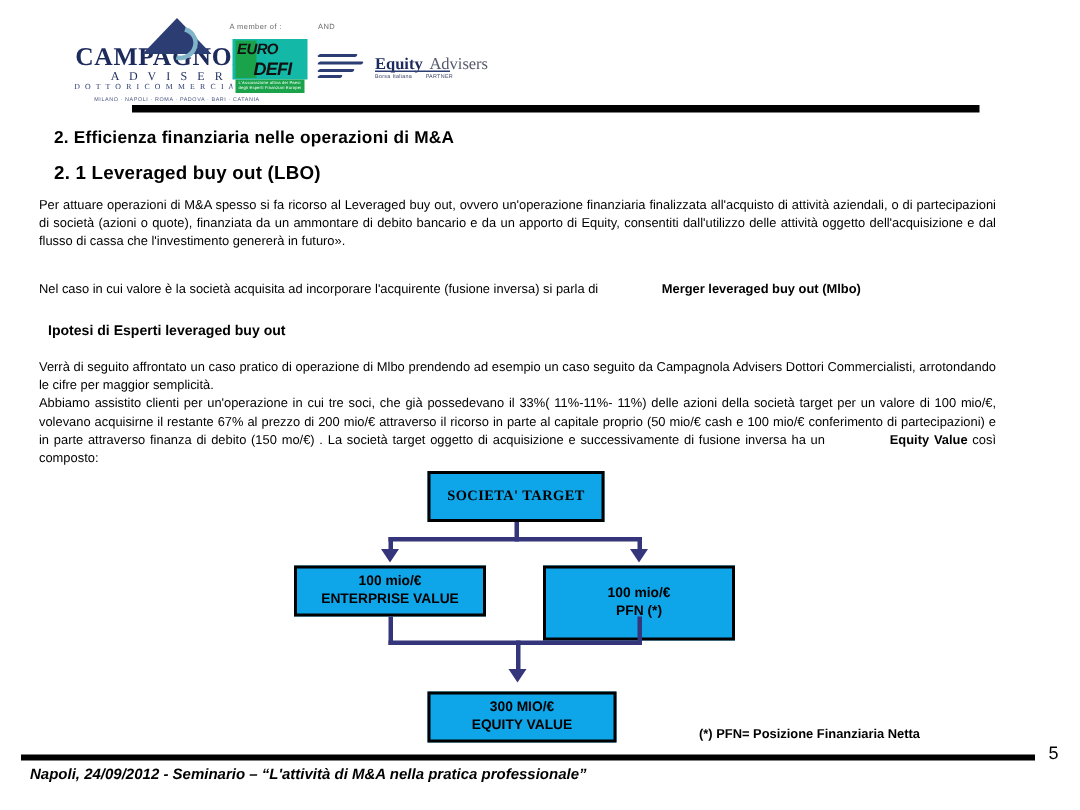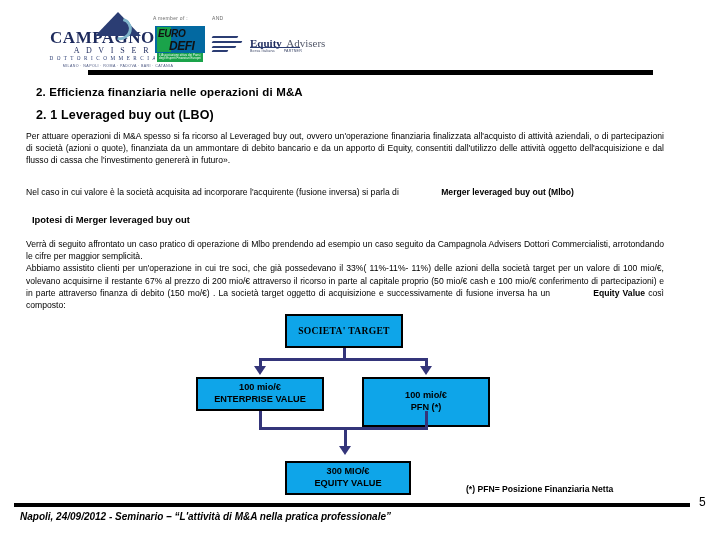--- a/index.html
+++ b/index.html
@@ -30,21 +30,21 @@
   .cg-sub3{font-size:3.6px;letter-spacing:.4px;color:#4a5680;line-height:1.2;margin-top:2px;
      white-space:nowrap;}
 
   .memberof{position:absolute;left:153px;top:15px;font-size:5px;color:#6a6a6a;
      letter-spacing:.3px;white-space:nowrap;}
   .andlbl{position:absolute;left:212px;top:15px;font-size:5px;color:#6a6a6a;
      letter-spacing:.3px;white-space:nowrap;}
 
   .logo-eurodefi{position:absolute;left:155px;top:26px;width:50px;height:38px;
      background:#ffffff;}
-  .ed-top{position:relative;width:50px;height:27px;overflow:hidden;background:#0369a1;}
+  .ed-top{position:relative;width:50px;height:27px;overflow:hidden;background:#14b8a6;}
   .ed-green{position:absolute;left:2px;top:1px;width:14px;height:25px;background:#1aa34a;}
   .ed-euro{position:absolute;left:3px;top:2px;font-family:"Liberation Sans", sans-serif;
      font-weight:700;font-style:italic;font-size:10px;color:#111;letter-spacing:-.4px;}
   .ed-defi{position:absolute;left:14px;top:13px;font-family:"Liberation Sans", sans-serif;
      font-weight:700;font-style:italic;font-size:12px;color:#111;letter-spacing:-.5px;}
   .ed-bar{position:absolute;left:2px;top:27px;width:46px;height:9px;background:#1aa34a;}
   .ed-bar span{display:block;color:#fff;font-size:2.8px;line-height:1.25;
      padding:1px 1px 0 2px;letter-spacing:.1px;}
 
   .logo-equity{position:absolute;left:212px;top:32px;width:88px;height:28px;}
@@ -161,21 +161,21 @@
 
   <div class="h1">2. Efficienza finanziaria nelle operazioni di M&amp;A</div>
   <div class="h2">2. 1 Leveraged buy out (LBO)</div>
 
   <div class="para p1">Per attuare operazioni di M&amp;A spesso si fa ricorso al Leveraged buy out, ovvero un'operazione finanziaria finalizzata all'acquisto di attività aziendali, o di partecipazioni di società (azioni o quote), finanziata da un ammontare di debito bancario e da un apporto di Equity, consentiti dall'utilizzo delle attività oggetto dell'acquisizione e dal flusso di cassa che l'investimento genererà in futuro».</div>
 
   <div class="para p2">
     <span>Nel caso in cui valore è la società acquisita ad incorporare l'acquirente (fusione inversa) si parla di </span><b class="inl">Merger leveraged buy out (Mlbo)</b>
   </div>
 
-  <div class="h3">Ipotesi di Merger leveraged buy out</div>
+  <div class="h3">Ipotesi di Esperti leveraged buy out</div>
 
   <div class="para p3">
     <span class="l">Verrà di seguito affrontato un caso pratico di operazione di Mlbo prendendo ad esempio un caso seguito da Campagnola Advisers Dottori Commercialisti, arrotondando le cifre per maggior semplicità.</span>
     <span>Abbiamo assistito clienti per un'operazione in cui tre soci, che già possedevano il 33%( 11%-11%- 11%) delle azioni della società target per un valore di 100 mio/€, volevano acquisirne il restante 67% al prezzo di 200 mio/€ attraverso il ricorso in parte al capitale proprio (50 mio/€ cash e 100 mio/€ conferimento di partecipazioni) e in parte attraverso finanza di debito (150 mo/€) . La società target oggetto di acquisizione e successivamente di fusione inversa ha un </span><b class="inl">Equity Value</b><span> così composto:</span>
   </div>
 
   <div class="diagram">
 
     <div class="box" id="box-target">
       <span class="ln">SOCIETA' TARGET</span>

